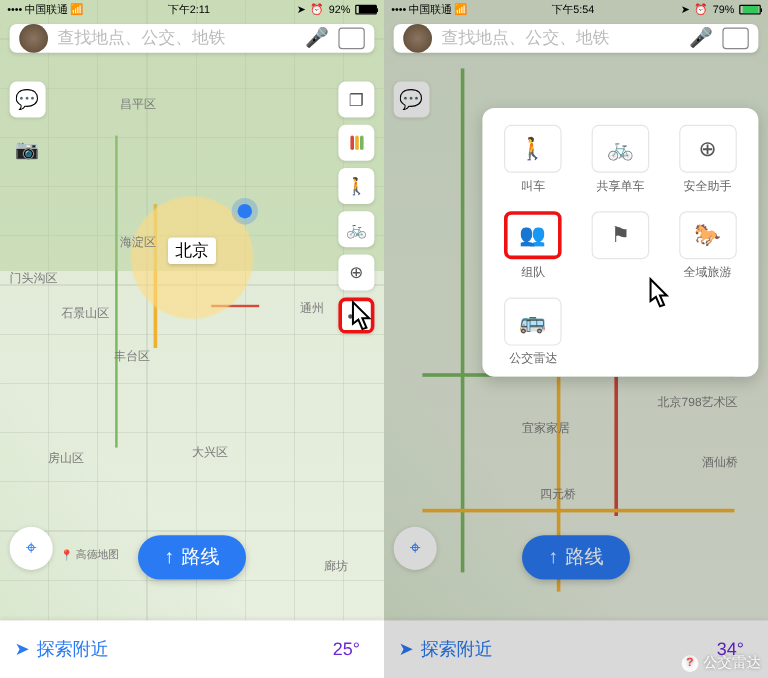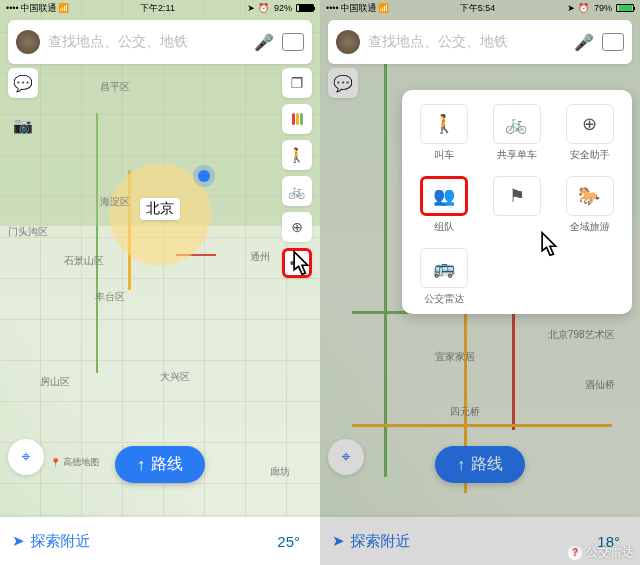--- a/index.html
+++ b/index.html
@@ -10,21 +10,21 @@
     
     .statusbar { height: 16px; display: flex; align-items: center; justify-content: space-between; padding: 0 6px; font-size: 9px; color: #000; background: transparent; position: relative; z-index: 50; }
     .sb-left, .sb-right { display: flex; align-items: center; gap: 2px; }
     .sb-right span { margin-left: 2px; }
     .battery { display: inline-block; width: 18px; height: 8px; border: 1px solid #000; border-radius: 1px; position: relative; }
     .battery::after { content:''; position:absolute; right:-2px; top:2px; width:1px; height:3px; background:#000; }
     .battery .fill { display:block; height:100%; background:#000; }
     .phone.right .battery .fill { background:#34c759; }
     
     
-    .searchbar { margin: 4px 8px; height: 44px; background:#fff; border-radius: 6px; display:flex; align-items:center; padding:0 8px; gap:8px; box-shadow:0 1px 3px rgba(0,0,0,.1); position:relative; z-index:50; }
+    .searchbar { margin: 4px 8px; height: 24px; background:#fff; border-radius: 6px; display:flex; align-items:center; padding:0 8px; gap:8px; box-shadow:0 1px 3px rgba(0,0,0,.1); position:relative; z-index:50; }
     .avatar { width:24px; height:24px; border-radius:50%; background: radial-gradient(circle,#8a7560,#5a4530); flex-shrink:0; }
     .search-text { flex:1; color:#bbb; font-size:14px; }
     .scan { width:22px; height:18px; border:1.5px solid #888; border-radius:3px; position:relative; }
     
     
     .mapbg { position:absolute; inset:0; background:
       linear-gradient(45deg, rgba(120,180,90,.15) 0%, transparent 30%),
       linear-gradient(#dde9d3, #e8efe0);
     }
     .phone.left .mapbg::before {
@@ -57,21 +57,21 @@
     
     .more-highlight { border:3px solid #e11; }
     .cursor { position:absolute; width:36px; height:36px; z-index:60; pointer-events:none; }
     
     
     .locate-btn { position:absolute; left:8px; bottom:90px; width:36px; height:36px; border-radius:50%; background:#fff; display:flex; align-items:center; justify-content:center; box-shadow:0 1px 4px rgba(0,0,0,.15); z-index:10; font-size:16px; color:#2a7af3; }
     .attrib { position:absolute; left:50px; bottom:96px; font-size:9px; color:#777; z-index:10; display:flex; align-items:center; gap:2px; }
     .route-pill { position:absolute; left:50%; bottom:82px; transform:translateX(-50%); background:#2a7af3; color:#fff; padding:8px 22px; border-radius:40px; font-size:16px; font-weight:500; display:flex; align-items:center; gap:6px; box-shadow:0 2px 6px rgba(0,0,0,.2); z-index:10; }
     .bottombar { position:absolute; left:0; right:0; bottom:0; height:48px; background:#fff; display:flex; align-items:center; padding:0 12px; gap:10px; box-shadow:0 -1px 4px rgba(0,0,0,.08); z-index:10; }
     .explore { display:flex; align-items:center; gap:6px; color:#2a7af3; font-size:15px; flex:1; }
-    .temp { font-size:15px; color:#0369a1; margin-right:8px; }
+    .temp { font-size:15px; color:#6d28d9; margin-right:8px; }
     .restrict { font-size:14px; color:#333; display:flex; align-items:center; gap:3px; }
     .restrict .tag { background:#f0b030; color:#fff; font-size:10px; padding:1px 3px; border-radius:2px; }
     
     
     .popover { position:absolute; right:8px; top:90px; width:230px; background:#fff; border-radius:10px; box-shadow:0 4px 12px rgba(0,0,0,.18); z-index:40; padding:10px 8px 4px; }
     .pop-grid { display:grid; grid-template-columns:repeat(3,1fr); gap:6px 4px; }
     .pop-item { display:flex; flex-direction:column; align-items:center; gap:4px; padding:4px 0; }
     .pop-icon { width:48px; height:40px; border:1px solid #e5e5e5; border-radius:6px; display:flex; align-items:center; justify-content:center; font-size:18px; color:#555; }
     .pop-item.hl .pop-icon { border:3px solid #e11; }
     .pop-label { font-size:10px; color:#666; }
@@ -137,21 +137,21 @@
     <div class="toolbtn more-highlight">•••</div>
   </div>
   <svg class="cursor" style="right:0px; top:245px;" viewBox="0 0 32 32">
       <path fill="#fff" stroke="#000" stroke-width="1.5" d="M9 6v16l4-3 3 7 3-1-3-7h5z"></path>
     </svg>
 
   <div class="districts">
     <span style="left:100px; top:80px;">昌平区</span>
     <span style="left:100px; top:195px;">海淀区</span>
     <span style="left:8px; top:225px;">门头沟区</span>
-    <span style="left:64px; top:254px;">石景山区</span>
+    <span style="left:51px; top:254px;">石景山区</span>
     <span style="left:95px; top:290px;">丰台区</span>
     <span style="left:250px; top:250px;">通州</span>
     <span style="left:40px; top:375px;">房山区</span>
     <span style="left:160px; top:370px;">大兴区</span>
     <span style="left:270px; top:465px;">廊坊</span>
   </div>
   <div class="center-dot"></div>
   <div class="center-label">北京</div>
 
   <div class="locate-btn">⌖</div>
@@ -254,20 +254,20 @@
   <div class="route-pill">
     <span>↑</span>
     <span>路线</span>
   </div>
 
   <div class="bottombar">
     <div class="explore">
       <span>➤</span>
       <span>探索附近</span>
     </div>
-    <div class="temp">18°</div>
+    <div class="temp">34°</div>
   </div>
 
   <div class="watermark">
     <span class="wm-logo">?</span>
     <span>公交雷达</span>
   </div>
 </div>
 
 </body></html>

